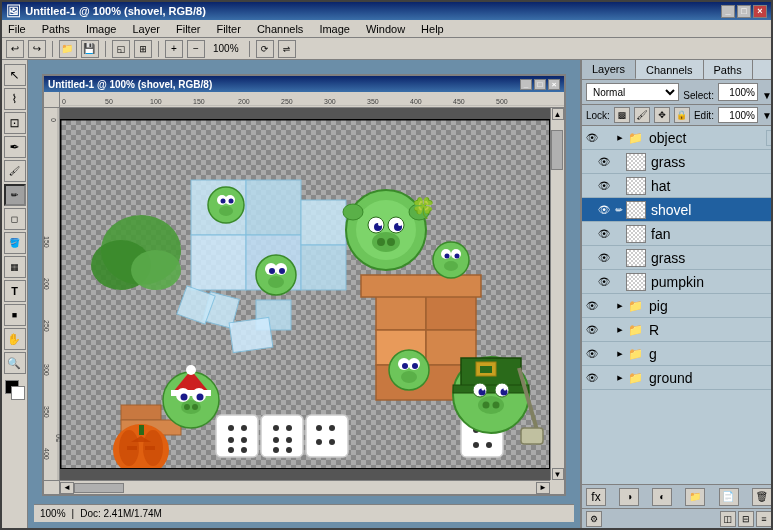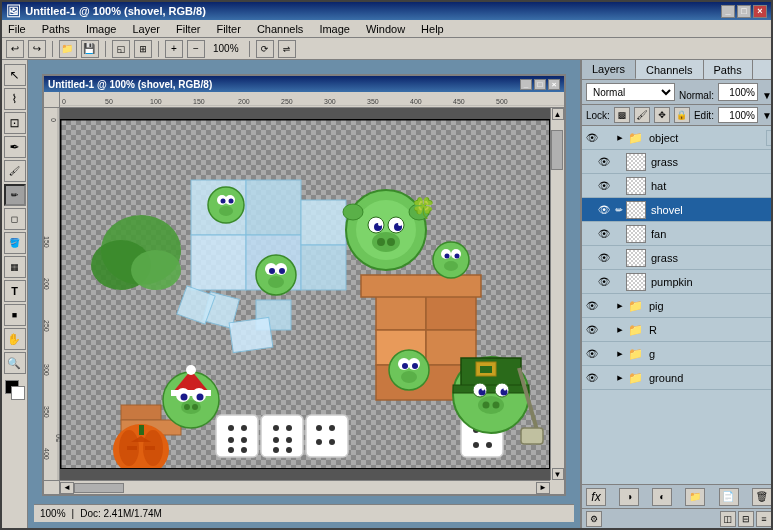--- a/index.html
+++ b/index.html
@@ -358,21 +358,21 @@
       background: repeating-conic-gradient(#ccc 0% 25%, #fff 0% 50%) 0 0 / 6px 6px;
       border: 1px solid #808080;
       flex-shrink: 0;
       font-size: 8px;
       display: flex;
       align-items: center;
       justify-content: center;
       overflow: hidden;
     }
     .layer-name {
-      font-size: 11px;
+      font-size: 14px;
       flex: 1;
       white-space: nowrap;
       overflow: hidden;
       text-overflow: ellipsis;
       padding-left: 3px;
     }
     .layer-item.selected .layer-name { color: white; }
 
     
     .layer-folder-icon {
@@ -755,21 +755,21 @@
         </div>
         <div class="layer-tab">
           <span>Paths</span>
         </div>
       </div>
 
       <div class="blend-row">
         <select class="blend-select">
           <option>Normal</option>
         </select>
-        <span class="opacity-label">Normal:</span>
+        <span class="opacity-label">Select:</span>
         <input class="opacity-input" type="text" value="100%" style="">
         <span style="font-size:10px;cursor:pointer;">▼</span>
       </div>
 
       <div class="lock-row">
         <span class="lock-label">Lock:</span>
         <div class="lock-icon-btn" title="Lock transparent pixels">▩</div>
         <div class="lock-icon-btn" title="Lock image pixels">🖌</div>
         <div class="lock-icon-btn" title="Lock position">✥</div>
         <div class="lock-icon-btn" title="Lock all">🔒</div>
@@ -859,21 +859,21 @@
           <div class="layer-eye">👁</div>
           <div class="layer-chain"></div>
           <div class="layer-expand" style="font-size:7px;">▶</div>
           <div class="layer-folder-icon" style="font-size:12px;color:#d4a040;">📁</div>
           <span class="layer-name">ground</span>
         </div>
 
       </div>
 
       <div class="layer-bottom">
-        <div class="layer-bottom-btn" style="font-size:12px;font-style:italic;">fx</div>
+        <div class="layer-bottom-btn" style="font-size:12px;">fx</div>
         <div class="layer-bottom-btn" style="font-size:10px;">◑</div>
         <div class="layer-bottom-btn" style="font-size:10px;">◐</div>
         <div class="layer-bottom-btn" style="font-size:10px;">📁</div>
         <div class="layer-bottom-btn" style="font-size:10px;">📄</div>
         <div class="layer-bottom-btn" style="font-size:10px;">🗑</div>
       </div>
 
       <div style="height:20px;background:#b0bec8;border-top:1px solid #808080;display:flex;align-items:center;justify-content:space-between;padding:0 4px;">
         <div class="status-icon-btn">⚙</div>
         <div style="display:flex;gap:2px;">

